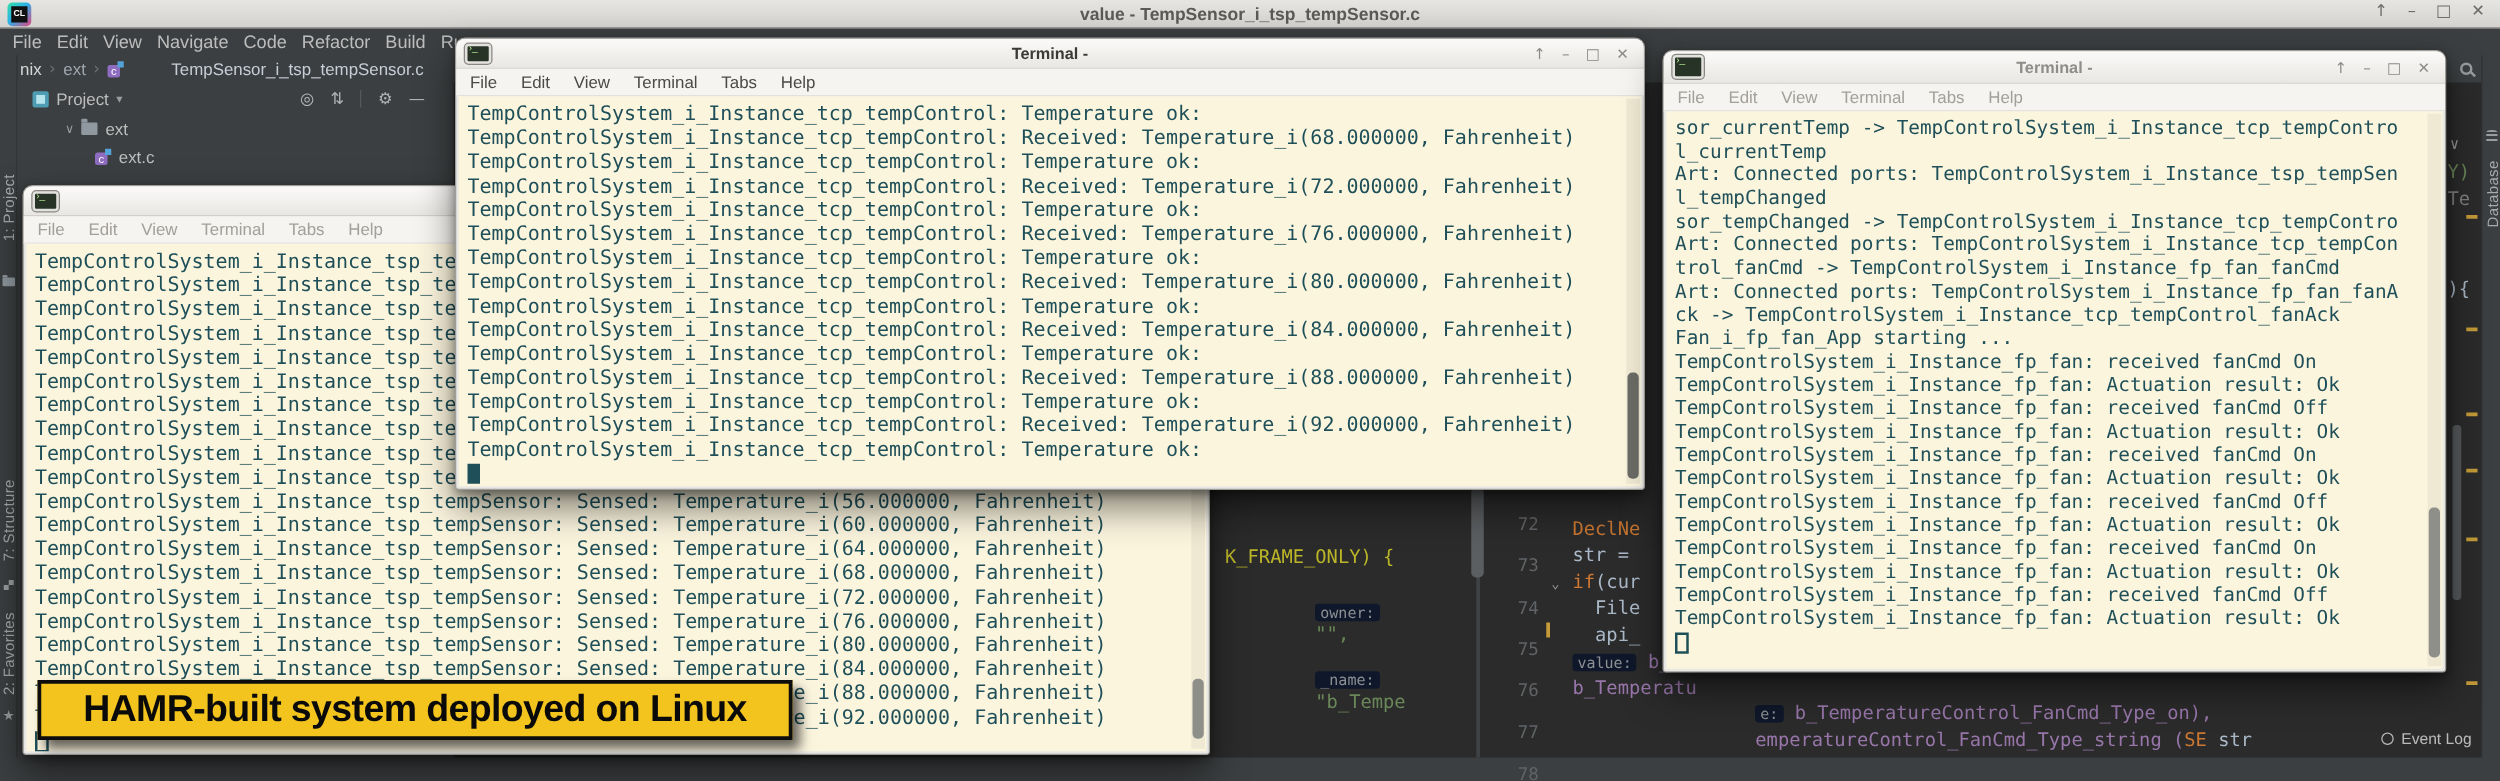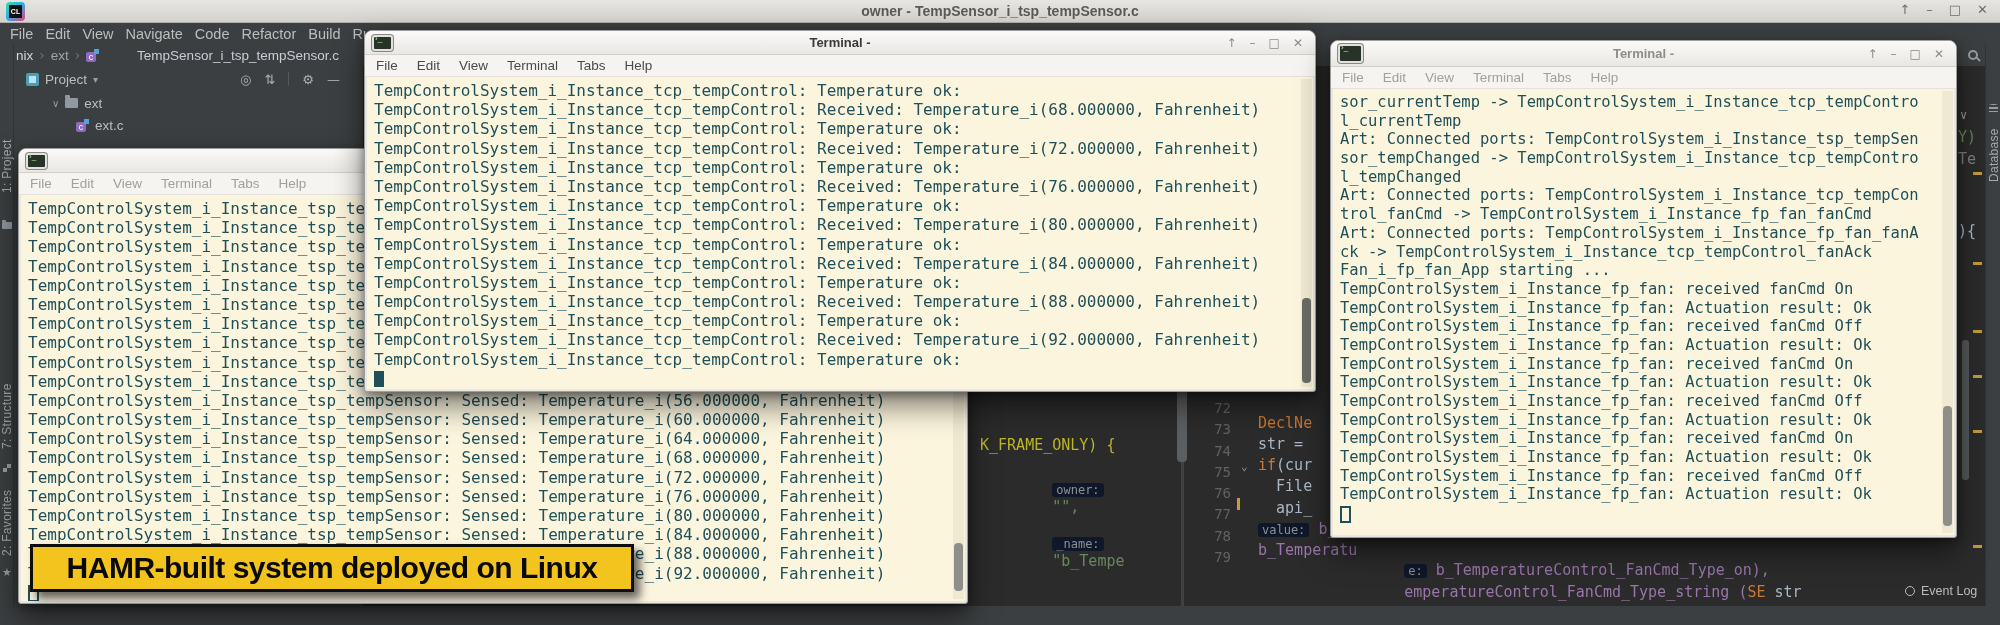--- a/index.html
+++ b/index.html
@@ -69,21 +69,21 @@
 
   
   .editor { position:absolute; left:363px; top:43px; width:1622px; height:540px; background:#2b2b2b;
     font-family:"DejaVu Sans Mono", monospace; }
   .ed-abs { position:absolute; white-space:pre; font-size:15px; }
   .c-macro { color:#bbb529; } .c-plain { color:#a9b7c6; } .c-kw { color:#cc7832; }
   .c-field { color:#9876aa; } .c-str { color:#6a8759; }
   .chip { background:#0f172a; color:#8c9093; border-radius:3px; padding:0 4px; font-size:12px; }
   .gutter { position:absolute; left:832px; top:332px; width:36px; text-align:right; color:#606366;
     font-size:14px; }
-  .gutter div { height:21.3px; line-height:21.3px; }
+  .gutter div { height:21.3px; line-height:21.3px;margin-top:12px; }
   .rpane { position:absolute; left:895px; top:304px; font-size:15px; }
   .rpane > div { height:21.3px; line-height:21.3px; white-space:pre; }
   .ed-divider { position:absolute; left:818px; top:322px; width:3px; height:218px; background:#3f4244; }
   .ed-thumb { position:absolute; left:814px; top:324px; width:10px; height:72px; background:#5c5f61; border-radius:4px; }
   .tick { position:absolute; width:9px; height:3px; background:#c49b38; }
   .ed-scroll2 { position:absolute; left:1599px; top:274px; width:7px; height:140px; background:#55585a; border-radius:3px; }
   .event-log { position:absolute; left:1542px; top:518px; color:#bbbbbb; font-size:12.5px;
     font-family:"Liberation Sans",sans-serif; display:flex; gap:6px; align-items:center; }
   .ico-circle { width:10px; height:10px; border:1.5px solid #bbbbbb; border-radius:50%; }
   .ide-topicons { position:absolute; right:22px; top:27px; display:flex; gap:18px; align-items:center; }
@@ -134,21 +134,21 @@
 </style>
 </head>
 <body>
 
 <div class="screen">
 
   <div class="top-bar">
     <div class="cl-logo">
         <div class="cl-in">CL</div>
       </div>
-    <div class="top-title">owner - TempSensor_i_tsp_tempSensor.c</div>
+    <div class="top-title">value - TempSensor_i_tsp_tempSensor.c</div>
     <div class="top-buttons">
         <span>↑</span>
         <span>–</span>
         <span>□</span>
         <span>✕</span>
       </div>
   </div>
 
   <div class="ide">
     <div class="ide-menubar">
@@ -396,22 +396,22 @@
         <span>Terminal</span>
         <span>Tabs</span>
         <span>Help</span>
       </div>
     <div class="term-body">
       <div class="term-text">
         <div>
             <div class="tline">sor_currentTemp -&gt; TempControlSystem_i_Instance_tcp_tempContro</div>
             <div class="tline">l_currentTemp</div>
             <div class="tline">Art: Connected ports: TempControlSystem_i_Instance_tsp_tempSen</div>
+            <div class="tline">l_tempChanged</div>
             <div class="tline">sor_tempChanged -&gt; TempControlSystem_i_Instance_tcp_tempContro</div>
-            <div class="tline">l_tempChanged</div>
             <div class="tline">Art: Connected ports: TempControlSystem_i_Instance_tcp_tempCon</div>
             <div class="tline">trol_fanCmd -&gt; TempControlSystem_i_Instance_fp_fan_fanCmd</div>
             <div class="tline">Art: Connected ports: TempControlSystem_i_Instance_fp_fan_fanA</div>
             <div class="tline">ck -&gt; TempControlSystem_i_Instance_tcp_tempControl_fanAck</div>
             <div class="tline">Fan_i_fp_fan_App starting ...</div>
             <div class="tline">TempControlSystem_i_Instance_fp_fan: received fanCmd On</div>
             <div class="tline">TempControlSystem_i_Instance_fp_fan: Actuation result: Ok</div>
             <div class="tline">TempControlSystem_i_Instance_fp_fan: received fanCmd Off</div>
             <div class="tline">TempControlSystem_i_Instance_fp_fan: Actuation result: Ok</div>
             <div class="tline">TempControlSystem_i_Instance_fp_fan: received fanCmd On</div>

